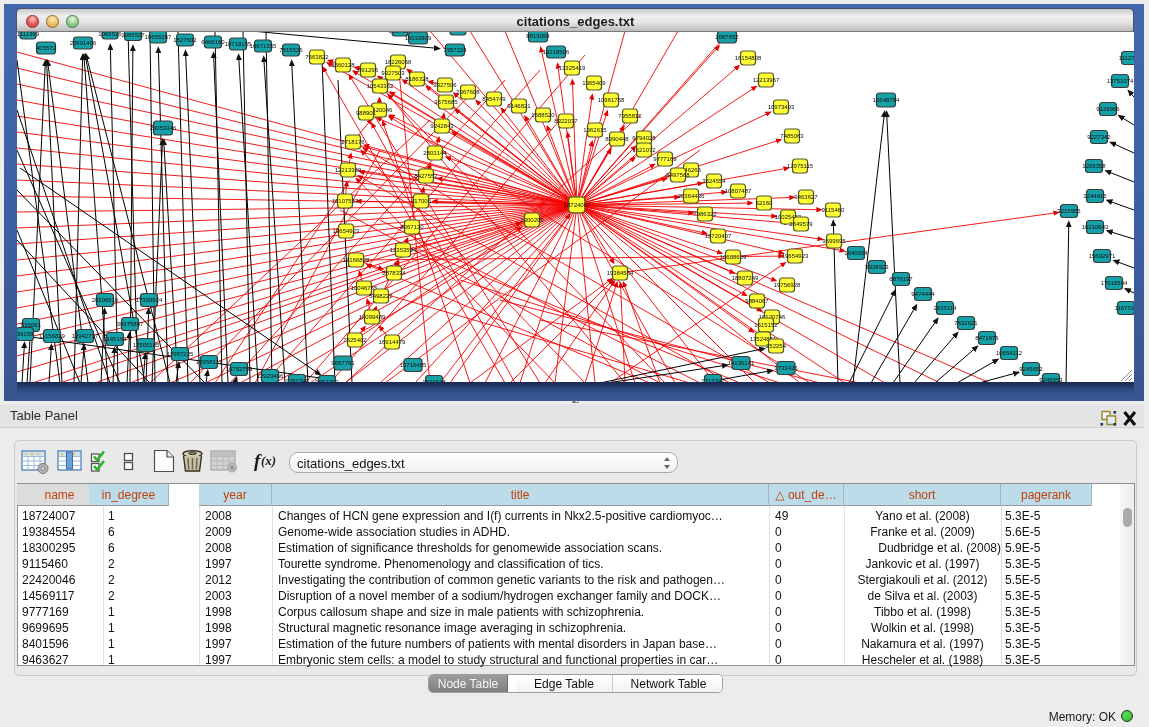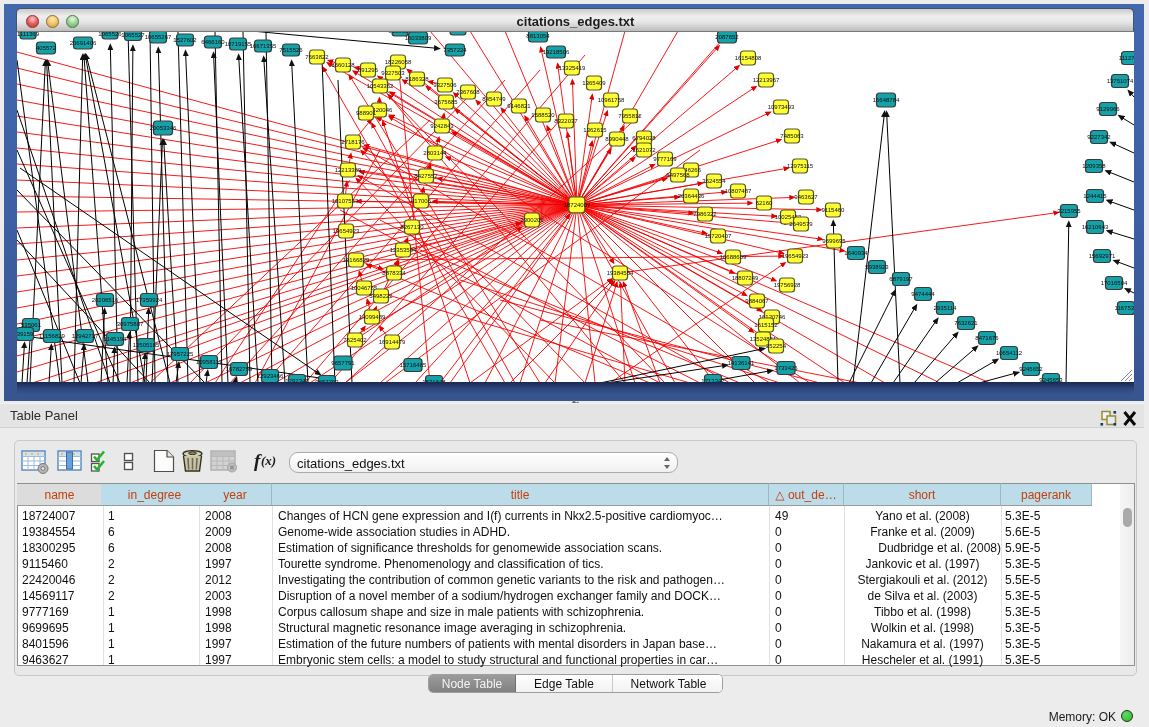--- a/index.html
+++ b/index.html
@@ -25,21 +25,21 @@
  font-size:12px;color:#c2410c;text-align:center}
 .row{position:absolute;width:1103px;height:16px;font-size:12px;color:#111}
 .row span{position:absolute;white-space:nowrap;line-height:16px}
 .ell{overflow:hidden;text-overflow:clip}
 .colline{position:absolute;top:506px;height:159px;width:1px;background:#e0e0e0}
 #vsb{left:1120px;top:484px;width:14px;height:181px;background:linear-gradient(90deg,#f6f6f6,#ededed)}
 #vsbthumb{left:1123px;top:508px;width:9px;height:19px;border-radius:5px;background:#aaaaaa}
 
 #tabs{left:428px;top:674px;width:295px;height:19px;border:1px solid #9e9e9e;border-radius:5px;background:#fff;overflow:hidden}
 .seg{position:absolute;top:0;height:19px;font-size:12px;text-align:center;line-height:18px;color:#111}
-#seg1{left:0;width:87px;background:linear-gradient(180deg,#9c9c9c,#7d7d7d);color:#f5f5f5;border-right:1px solid #6f6f6f}
+#seg1{left:0;width:79px;background:linear-gradient(180deg,#9c9c9c,#7d7d7d);color:#f5f5f5;border-right:1px solid #6f6f6f}
 #seg2{left:87px;width:96px;background:linear-gradient(180deg,#ffffff,#f0f0f0)}
 #seg3{left:183px;width:112px;background:linear-gradient(180deg,#ffffff,#f0f0f0);border-left:1px solid #c9c9c9}
 #grip{left:570px;top:400px;width:10px;height:6px}
 #mem{right:33px;top:710px;font-size:12px;color:#1a1a1a}
 #led{left:1121px;top:710px;width:12px;height:12px;border-radius:50%;background:radial-gradient(circle at 35% 30%,#5fd95f,#2dbe2d);border:1.5px solid #2a2a2a}
 </style></head><body>
 <div class="abs" id="desk"></div>
 <div class="abs" id="deskshadow"></div>
 <div class="abs" id="canvas"></div>
 <svg width="1117" height="350" viewBox="17 32 1117 350" style="position:absolute;left:17px;top:32px">
@@ -656,21 +656,21 @@
 <text x="261" y="17" font-size="13" font-style="italic" font-weight="bold" font-family="Liberation Serif, serif" fill="#1a1a1a">(x)</text>
 </svg>
 <div class="abs" id="combo"></div>
 <div class="abs" id="combotxt">citations_edges.txt</div>
 <svg class="abs" style="left:661px;top:456px" width="12" height="14">
  <path d="M6,1 L9,5 L3,5 z" fill="#666"></path>
     <path d="M6,13 L9,9 L3,9 z" fill="#666"></path>
 </svg>
 <div class="abs" id="table"></div>
 <div class="abs hc" style="left:17px;width:86px;background:#dcdcdc;border-right:1px solid #b0b0b0">name</div>
-<div class="abs hc" style="left:101px;width:108px">in_degree</div>
+<div class="abs hc" style="left:89px;width:80px">in_degree</div>
 <div class="abs hc" style="left:199px;width:73px">year</div>
 <div class="abs hc" style="left:272px;width:497px">title</div>
 <div class="abs hc" style="left:769px;width:75px">△ out_de…</div>
 <div class="abs hc" style="left:844px;width:157px">short</div>
 <div class="abs hc" style="left:1001px;width:91px;">pagerank</div>
 <div class="colline" style="left:103px"></div>
 <div class="colline" style="left:199px"></div>
 <div class="colline" style="left:272px"></div>
 <div class="colline" style="left:769px"></div>
 <div class="colline" style="left:844px"></div>
@@ -755,21 +755,21 @@
     <span style="left:775px">0</span>
     <span style="left:844px;width:157px;text-align:center">Nakamura et al. (1997)</span>
     <span style="left:1005px">5.3E-5</span>
   </div>
 <div class="row" style="top:652px">
     <span style="left:22px">9463627</span>
     <span style="left:108px">1</span>
     <span style="left:205px">1997</span>
     <span style="left:278px;width:488px" class="ell">Embryonic stem cells: a model to study structural and functional properties in car…</span>
     <span style="left:775px">0</span>
-    <span style="left:844px;width:157px;text-align:center">Hescheler et al. (1991)</span>
+    <span style="left:844px;width:157px;text-align:center">Hescheler et al. (1988)</span>
     <span style="left:1005px">5.3E-5</span>
   </div>
 <div class="abs" id="vsb"></div>
 <div class="abs" id="vsbthumb"></div>
 <div class="abs" id="tabs">
     <div class="seg" id="seg1">Node Table</div>
     <div class="seg" id="seg2">Edge Table</div>
     <div class="seg" id="seg3">Network Table</div>
   </div>
 <div class="abs" id="mem">Memory: OK</div>

